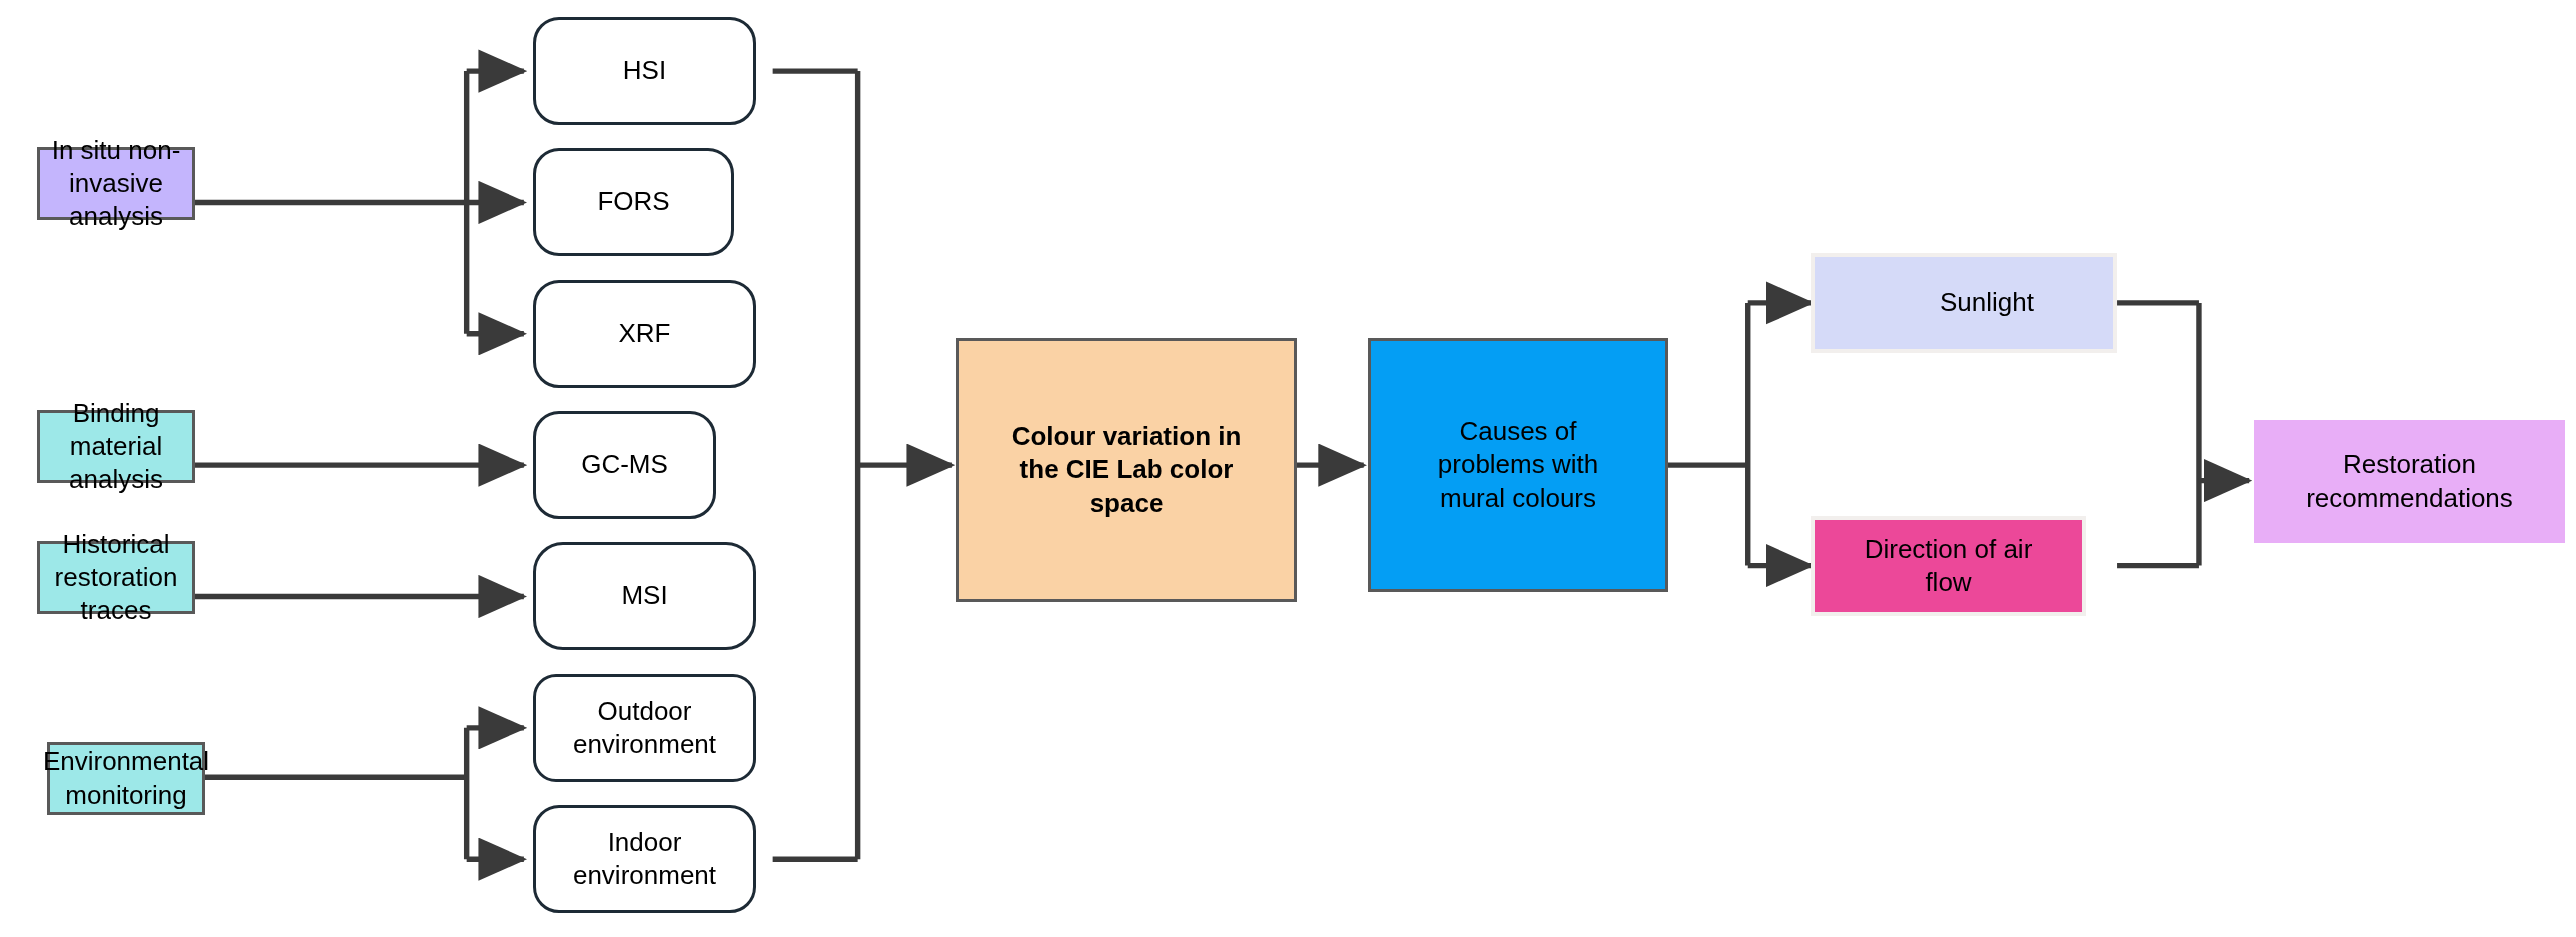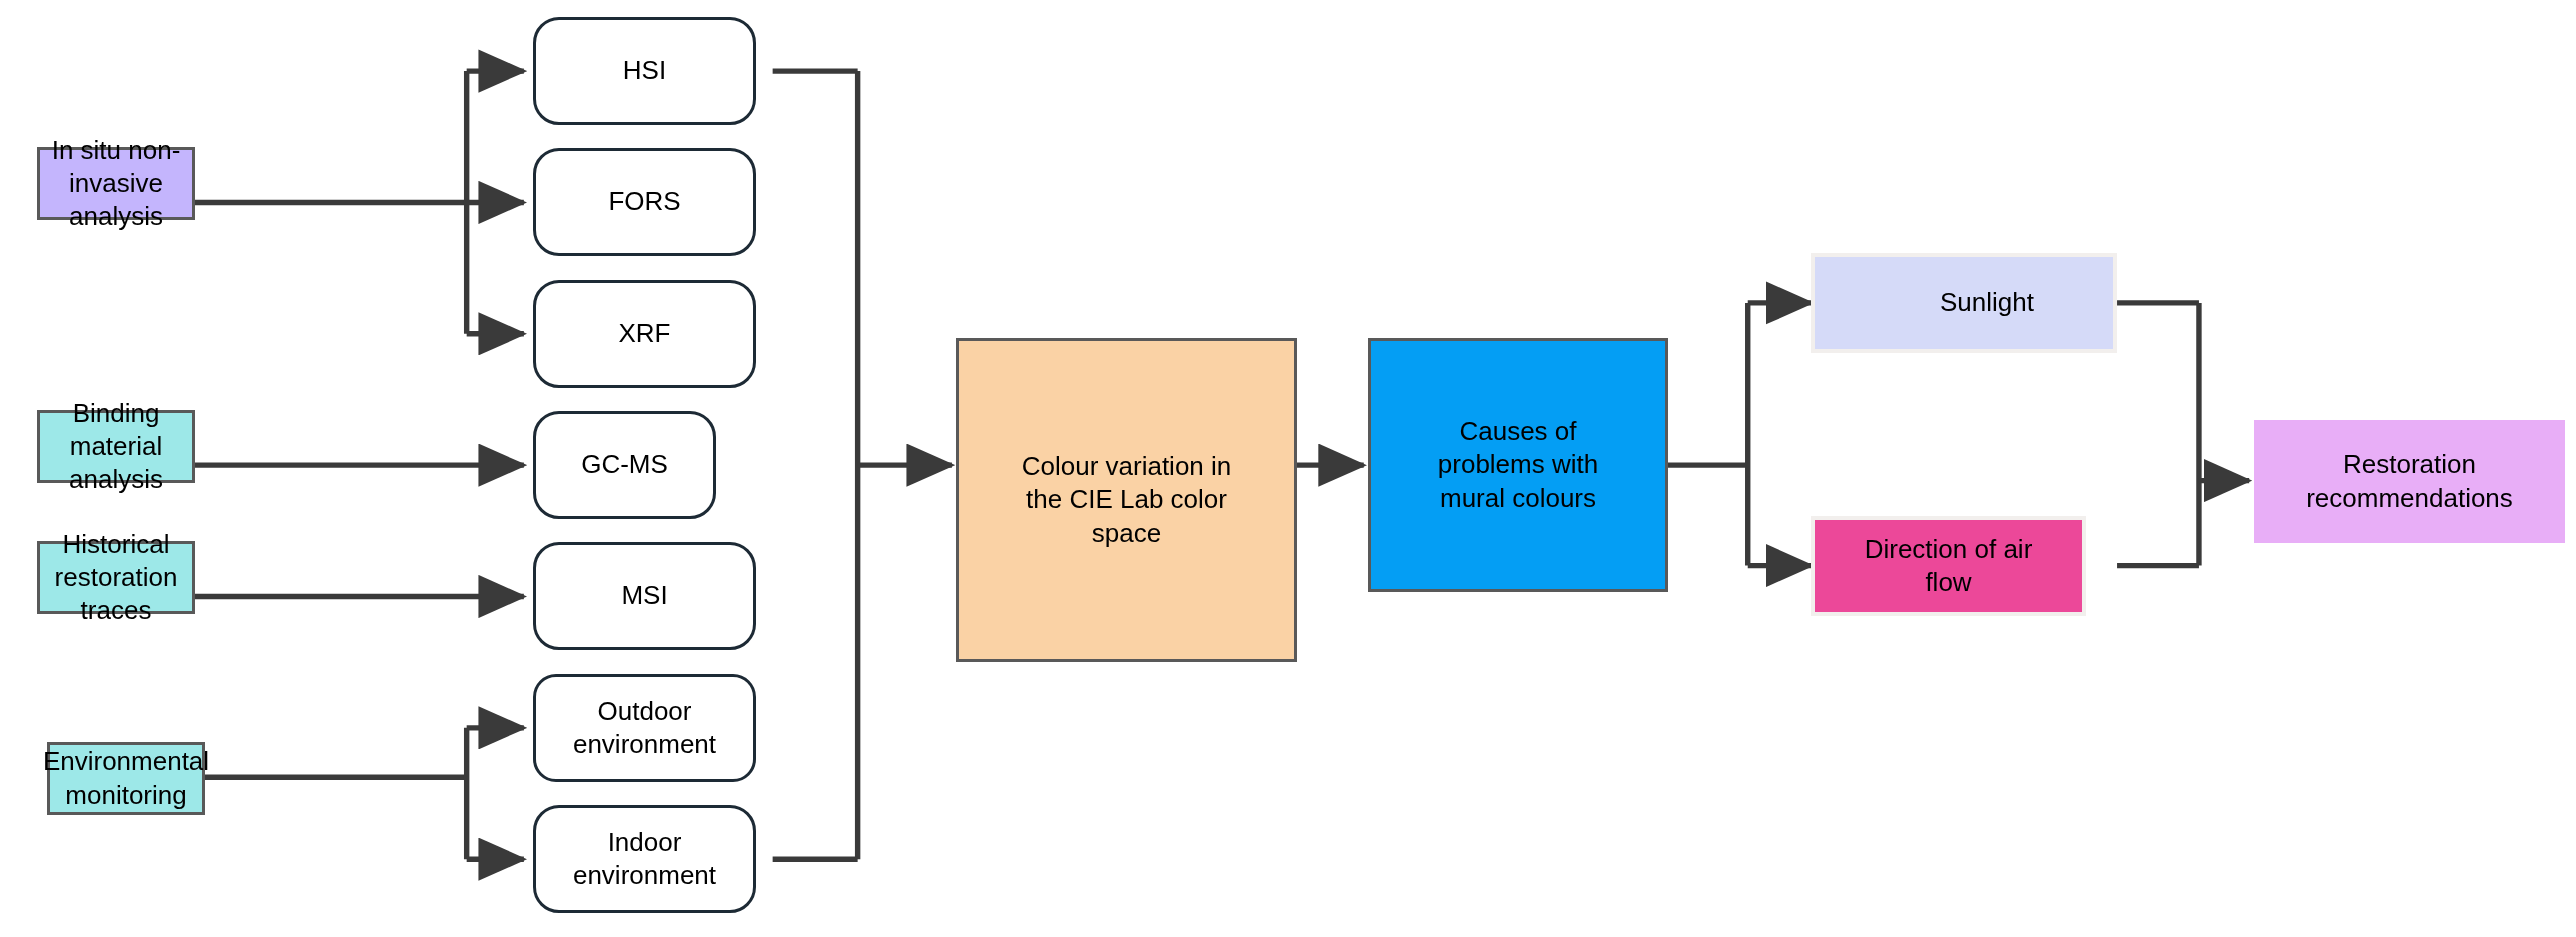--- a/index.html
+++ b/index.html
@@ -119,47 +119,47 @@
 
   <div class="node box-sq" style="left:37px;  top:742px;  width:158px; height:73px;  background:#9DE8E8;margin-left:10px;">
     <span>Environmental
 monitoring</span>
   </div>
 
   <div class="node box-round" style="left:533px; top:17px;   width:223px; height:108px;">
     <span>HSI</span>
   </div>
 
-  <div class="node box-round" style="left:533px; top:148px;  width:223px; height:108px;">
+  <div class="node box-round" style="left:533px; top:148px;  width:201px; height:108px;">
     <span>FORS</span>
   </div>
 
   <div class="node box-round" style="left:533px; top:280px;  width:223px; height:108px;">
     <span>XRF</span>
   </div>
 
   <div class="node box-round" style="left:533px; top:411px;  width:183px; height:108px;">
     <span>GC-MS</span>
   </div>
 
-  <div class="node box-round" style="left:533px; top:542px;  width:223px; height:108px;">
+  <div class="node box-round" style="left:533px; top:542px;  width:223px; height:108px;border-radius:30px;">
     <span>MSI</span>
   </div>
 
   <div class="node box-round" style="left:533px; top:674px;  width:223px; height:108px;border-radius:23px;">
     <span>Outdoor
 environment</span>
   </div>
 
   <div class="node box-round" style="left:533px; top:805px; width:223px; height:108px;">
     <span>Indoor
 environment</span>
   </div>
 
-  <div class="node box-sq" style="left:956px; top:338px; width:341px; height:324px; background:#FAD2A5;">
+  <div class="node box-sq" style="left:956px; top:338px; width:341px; height:264px; background:#FAD2A5;font-weight:bold;">
     <span>Colour variation in
 the CIE Lab color
 space</span>
   </div>
 
   <div class="node box-sq" style="left:1368px; top:338px; width:300px; height:254px; background:#049EF4;">
     <span>Causes of
 problems with
 mural colours</span>
   </div>

